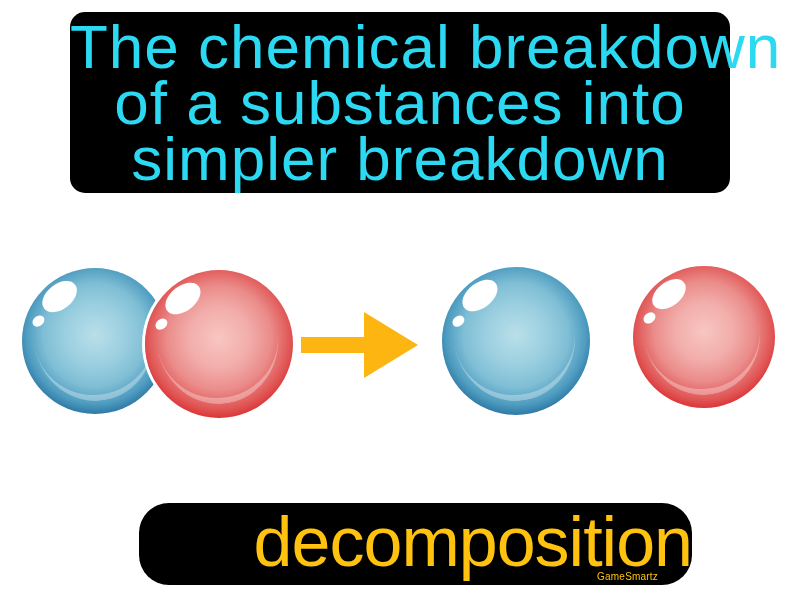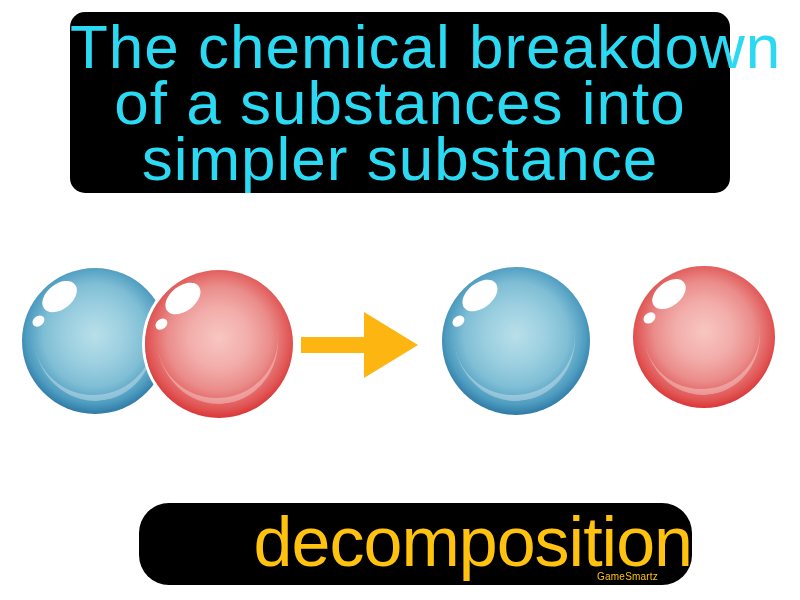--- a/index.html
+++ b/index.html
@@ -116,21 +116,21 @@
   }
 </style>
 </head>
 <body>
 
 <div class="stage">
 
   <div class="definition-box">
     <span class="def-line">The chemical breakdown</span>
     <span class="def-line">of a substances into</span>
-    <span class="def-line">simpler substance</span>
+    <span class="def-line">simpler breakdown</span>
   </div>
 
   <div class="atom blue before-blue">
     <div class="shine"></div>
     <div class="shine-dot"></div>
     <div class="sheen"></div>
   </div>
   <div class="atom red outlined before-red">
     <div class="shine"></div>
     <div class="shine-dot"></div>

